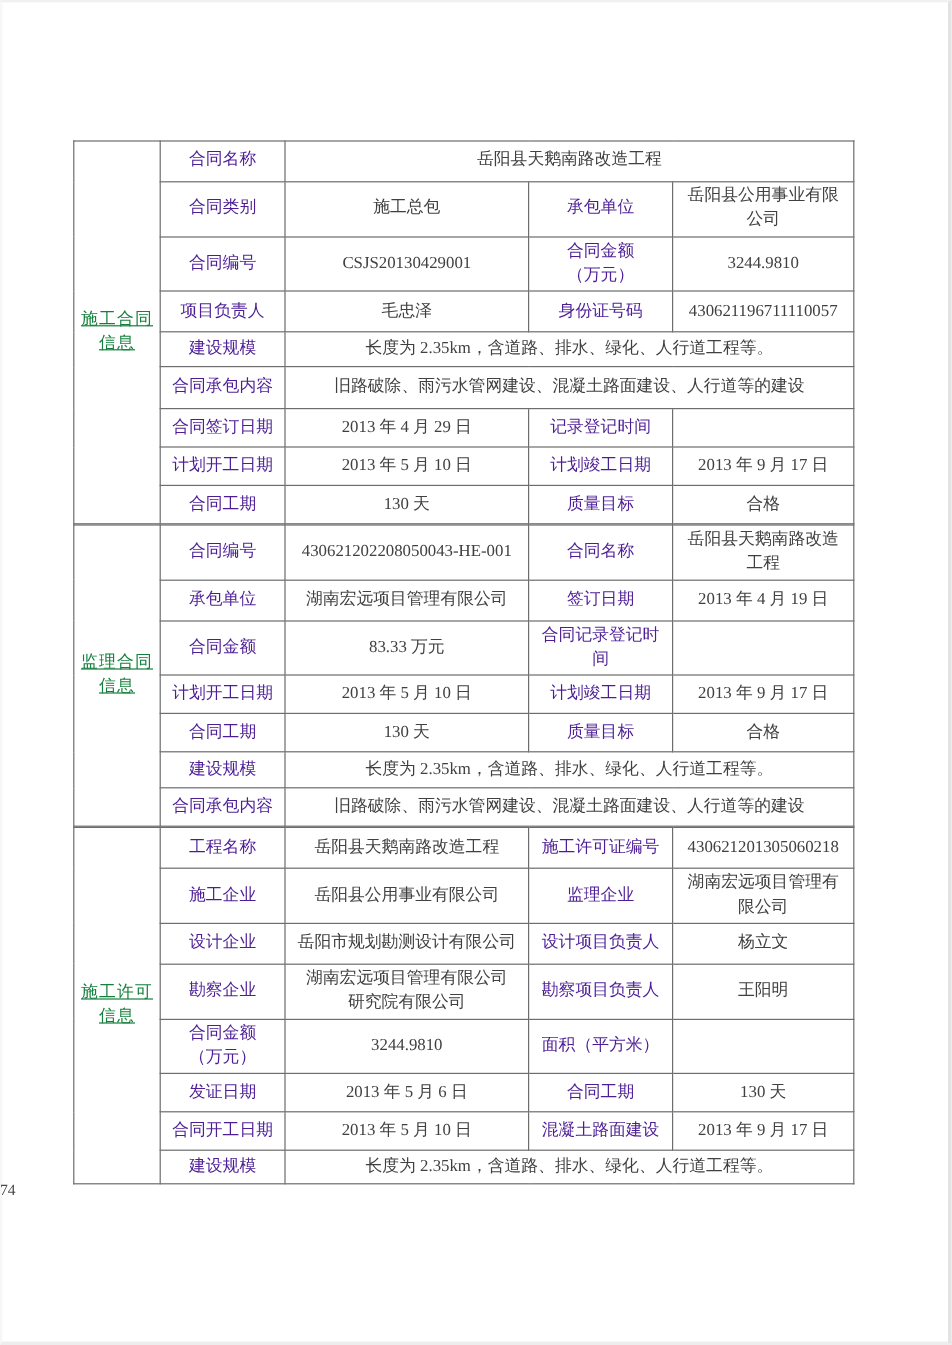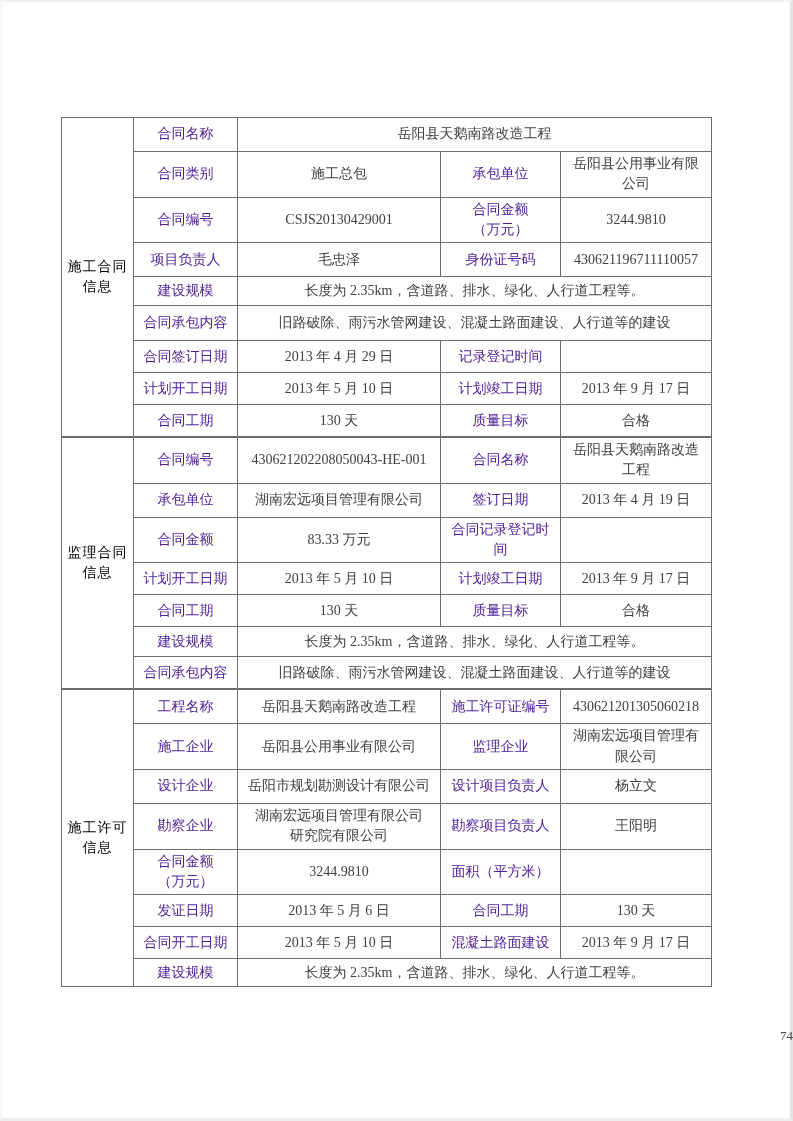--- a/index.html
+++ b/index.html
@@ -34,29 +34,30 @@
     text-align: center;
     vertical-align: middle;
     font-size: 14px;
     line-height: 1.45;
     padding: 2px 5px;
     white-space: pre-line;
     overflow: hidden;
   }
   td.sec-label {
     letter-spacing: 1px;
-    color: #000000;
+    color: #15803d;
+    text-decoration: underline;
   }
   td.label { color: #4c1d95; }
   td.value { color: #404040; }
   .page-number {
     position: absolute;
-    top: 1028px;
+    top: 984px;
     left: 0; width: 100%;
-    text-align: right;
+    text-align: left;
     font-size: 13px;
     color: #4a4a4a;
   }
 </style>
 </head>
 <body>
 
 <div class="scan-frame"></div>
 
 <div class="tables" id="tables">

